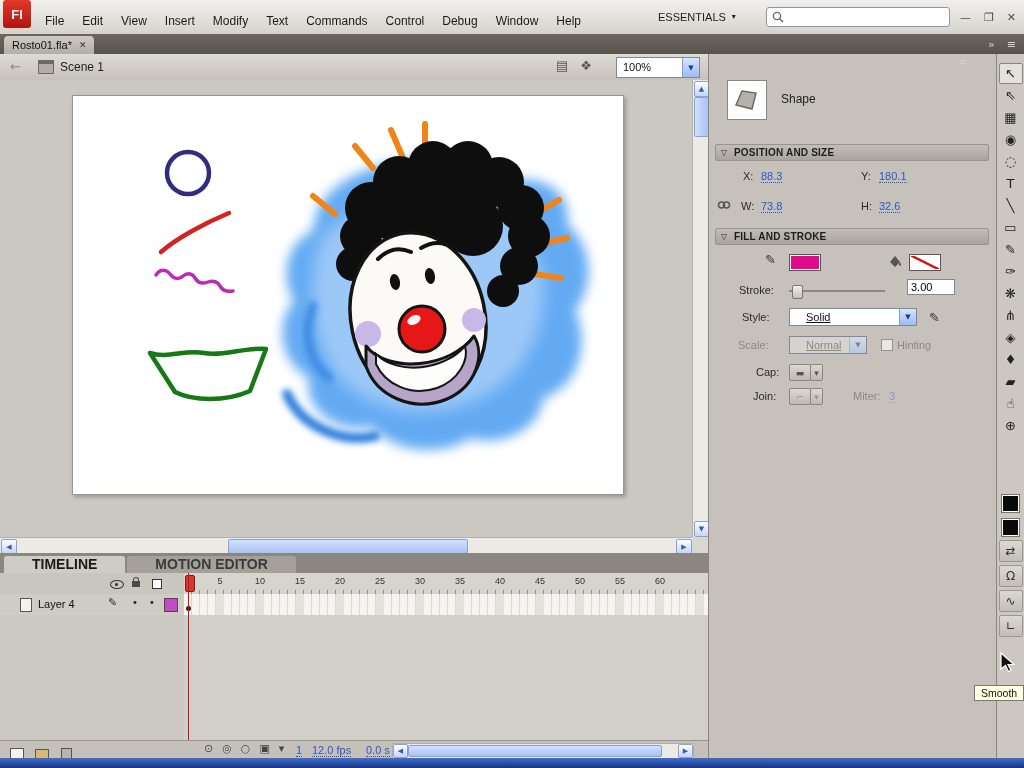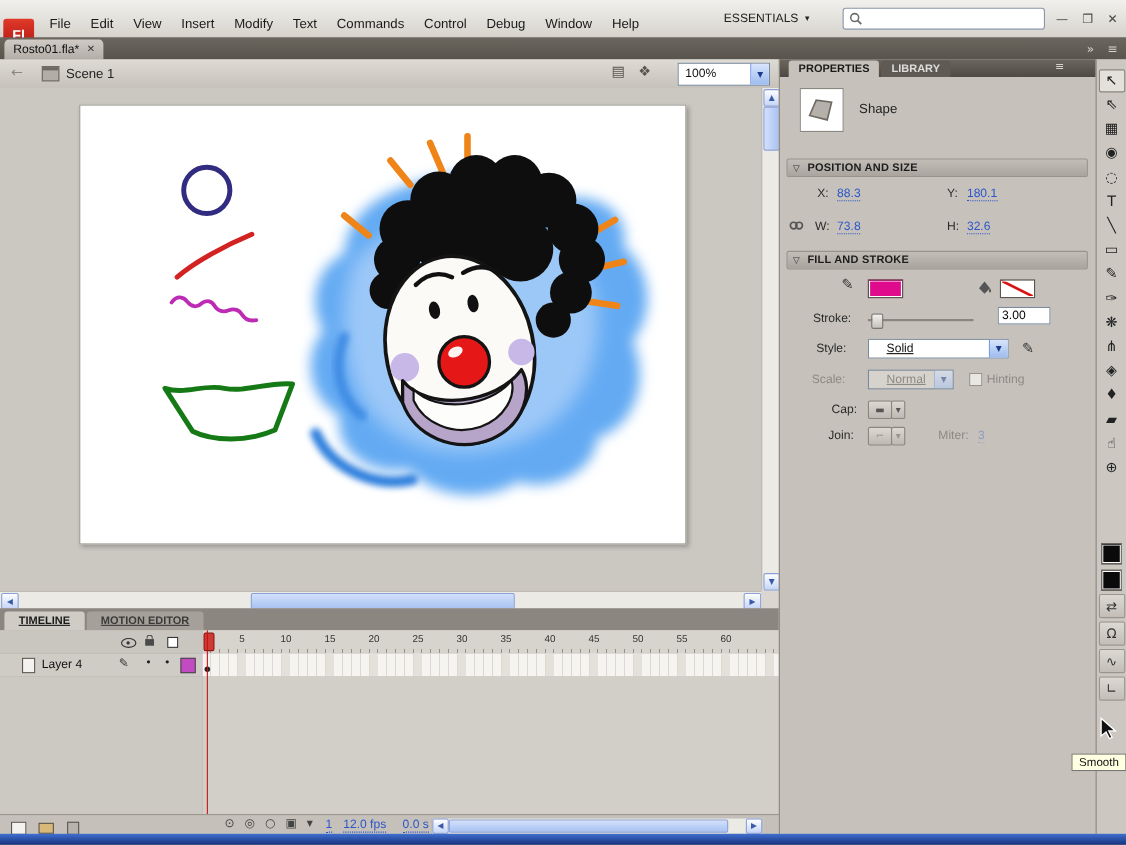--- a/index.html
+++ b/index.html
@@ -2,21 +2,21 @@
 <html><head>
 <meta charset="utf-8">
 <style>
   html,body{margin:0;padding:0;width:1024px;height:768px;background:#c9c5be;
     font-family:"Liberation Sans",sans-serif;overflow:hidden;}
   #root{position:absolute;left:0;top:0;width:1024px;height:768px;}
   .glyph{font-family:"DejaVu Sans",sans-serif;}
   
   .menubar{position:absolute;left:0;top:0;width:1024px;height:34px;
     background:linear-gradient(#f1f0ed,#d6d3cc);border-bottom:1px solid #9b978f;}
-  .fl-logo{position:absolute;left:3px;top:17px;width:28px;height:28px;background:linear-gradient(#e03a2a,#b01510);
+  .fl-logo{position:absolute;left:3px;top:0;width:28px;height:28px;background:linear-gradient(#e03a2a,#b01510);
     color:#fff;font-weight:bold;font-size:13px;display:flex;align-items:center;justify-content:center;border-radius:3px;}
   .menu-items{position:absolute;left:36px;top:0;height:34px;display:flex;}
   .menu-item{padding:4px 9px;font-size:12px;line-height:34px;color:#1a1a1a;cursor:default;}
   .workspace-btn{position:absolute;left:650px;top:7px;height:20px;padding:0 8px;font-size:11px;line-height:20px;
     color:#222;display:flex;gap:6px;align-items:center;}
   .searchbox{position:absolute;left:766px;top:7px;width:182px;height:18px;border:1px solid #8a96a8;border-radius:3px;
     background:#fff;display:flex;align-items:center;}
   .searchbox input{border:none;outline:none;flex:1;height:14px;font-size:11px;background:transparent;margin-left:2px;}
   .win-btns{position:absolute;right:8px;top:0;height:34px;display:flex;gap:13px;align-items:center;color:#4a4a4a;font-size:11px;}
   .win-btns span{cursor:default;}
@@ -50,22 +50,22 @@
   .sb-track-v{position:absolute;left:692px;top:26px;width:16px;height:457px;background:#eceae5;border-left:1px solid #b5b1aa;}
   .sb-thumb-v{position:absolute;left:1px;top:17px;width:13px;height:38px;background:linear-gradient(90deg,#d3e0fc,#a8c2f2);
     border:1px solid #8ba0d8;border-radius:2px;}
   .sb-track-h{position:absolute;left:0;top:483px;width:692px;height:16px;background:#eceae5;border-top:1px solid #b5b1aa;}
   .sb-thumb-h{position:absolute;left:228px;top:1px;width:238px;height:13px;background:linear-gradient(#d3e0fc,#a8c2f2);
     border:1px solid #8ba0d8;border-radius:2px;}
   .sb-corner{position:absolute;left:692px;top:483px;width:16px;height:16px;background:#dad7d0;}
   
   .timeline{position:absolute;left:0;top:499px;width:708px;height:205px;background:#cfccc5;}
   .tl-tabs{position:absolute;left:0;top:0;width:708px;height:20px;background:#8b8780;display:flex;align-items:flex-end;padding-left:4px;box-sizing:border-box;}
-  .ttab{height:17px;line-height:17px;padding:0 13px;font-size:10px;font-weight:bold;color:#3a3a3a;
-    background:#a5a19a;border-radius:3px 3px 0 0;margin-right:2px;text-decoration:underline;}
+  .ttab{height:17px;line-height:17px;padding:0 28px;font-size:14px;font-weight:bold;color:#3a3a3a;
+    background:#a5a19a;border-radius:3px 3px 0 0;margin-right:2px;}
   .ttab.active{background:#cfccc5;color:#1a1a1a;}
   .tl-header-left{position:absolute;left:0;top:20px;width:184px;height:21px;background:#c9c6bf;
     border-bottom:1px solid #9a968e;border-right:1px solid #9a968e;}
   .truler{position:absolute;left:184px;top:20px;right:0;height:21px;background-color:#d7d4cd;
     background-image:repeating-linear-gradient(to right,transparent 0 7px,#979289 7px 8px);
     background-size:100% 4px;background-position:bottom;background-repeat:no-repeat;border-bottom:1px solid #9a968e;}
   .ruler-num{position:absolute;top:3px;transform:translateX(-50%);font-size:9px;color:#333;}
   .ph-marker{position:absolute;left:1px;top:2px;width:8px;height:15px;background:#cf3a34;border:1px solid #8e1612;border-radius:2px;}
   .llayer{position:absolute;left:0;top:41px;width:184px;height:21px;background:#cfccc5;
     border-bottom:1px solid #aaa69f;border-right:6px solid #d946ef;}
@@ -354,24 +354,20 @@
         <span class="tl-scroll">
           <span class="sb-btn glyph" style="left:0">◀</span>
           <span class="tl-thumb"></span>
           <span class="sb-btn glyph" style="left:285px">▶</span>
         </span>
       </div>
     </div>
   </div>
 
   <div class="dock">
-    <div class="dock-tabs">
-        <span class="dtab active">PROPERTIES</span>
-        <span class="dtab">LIBRARY</span>
-      </div>
     <div class="dock-tab-icons">
       <span class="glyph">≡</span>
     </div>
 
     <div class="dock-body">
       <div class="shape-preview">
         <svg width="36" height="36">
             <path d="M8 24 L14 10 L28 12 L24 28 Z" fill="#b5b1aa" stroke="#6e6a63" stroke-width="1.5"></path>
           </svg>
       </div>

